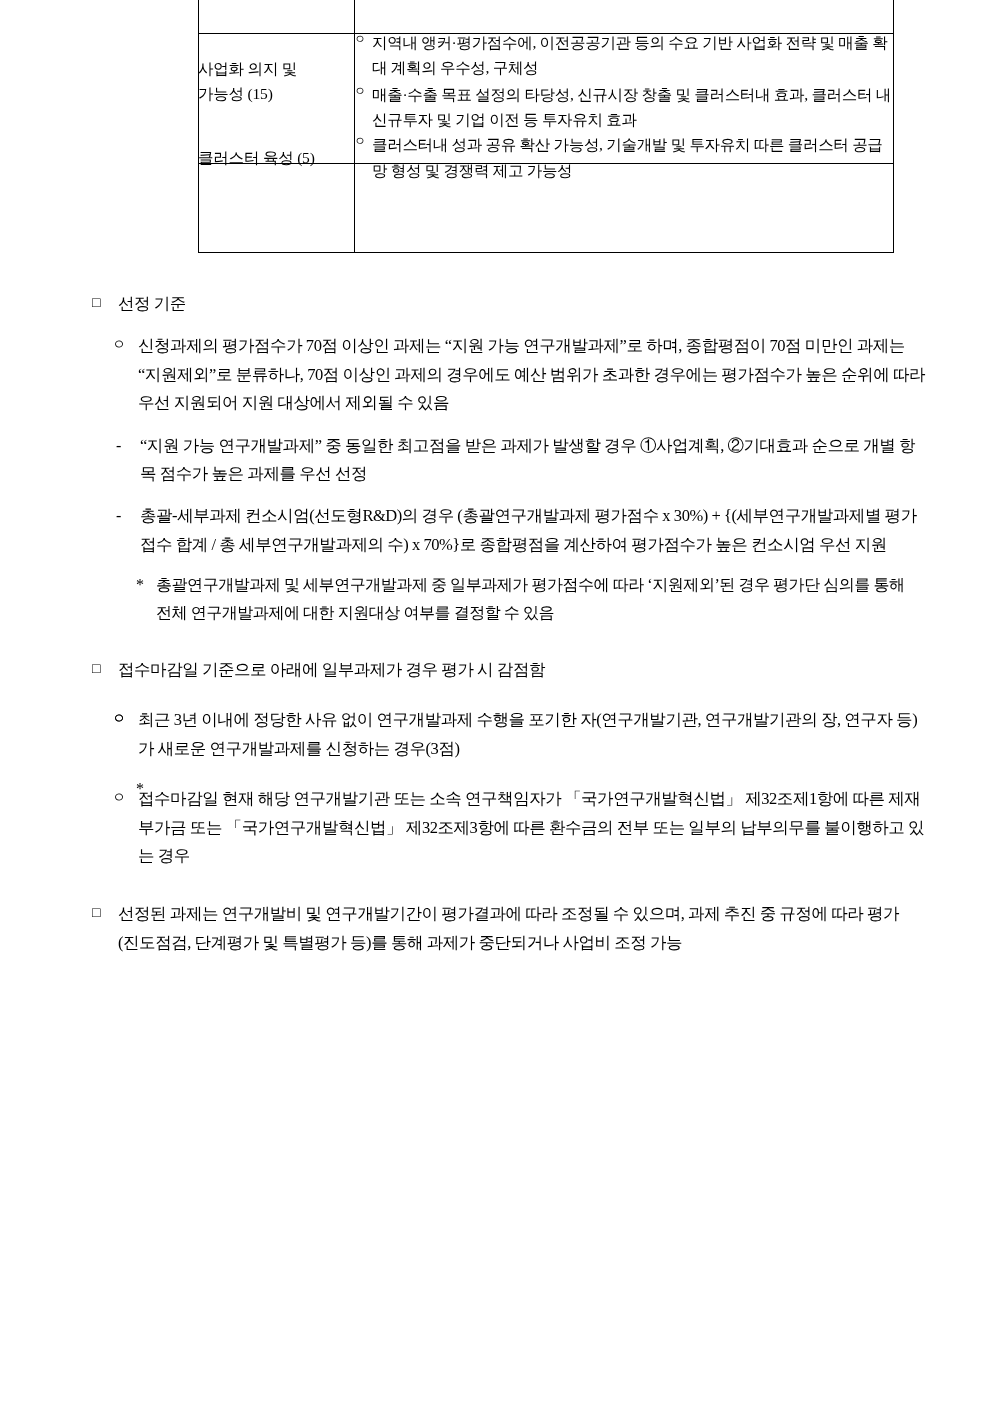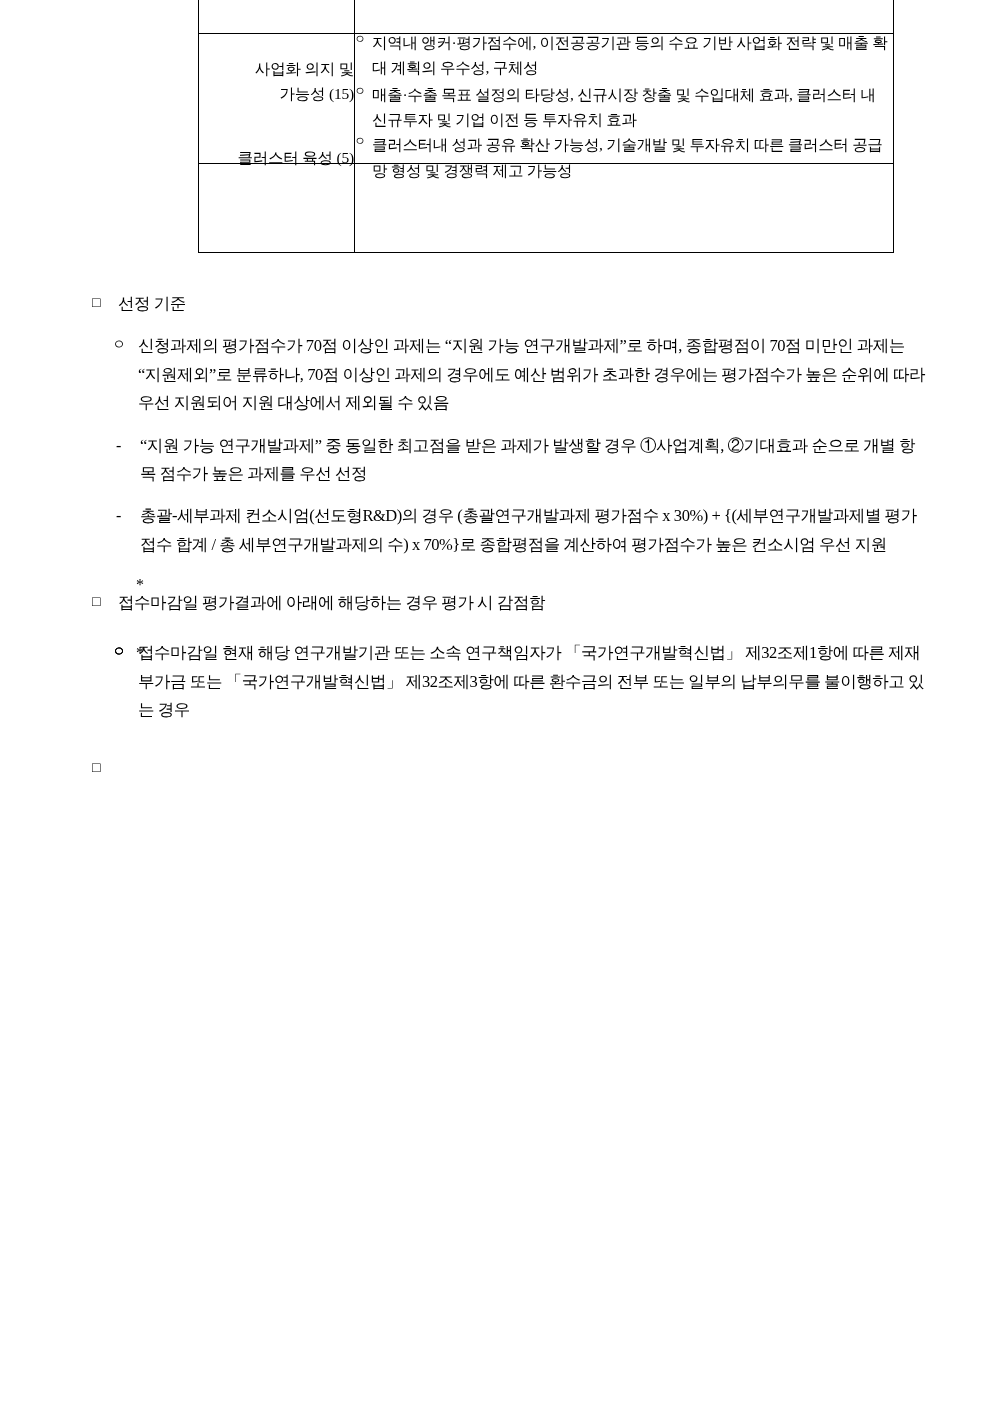--- a/index.html
+++ b/index.html
@@ -35,21 +35,21 @@
   .crit-table td {
     border: 0;
     vertical-align: middle;
     padding: 0;
   }
   .crit-table tr.row-top td {
     height: 30px;
   }
   .cell-label {
     width: 156px;
-    text-align: right;
+    text-align: left;
     font-size: 15.5px;
     line-height: 1.65;
     letter-spacing: -0.2px;
     padding: 8px 6px;
     box-sizing: border-box;
   }
   .cell-body {
     padding: 10px 10px 10px 14px;
     font-size: 15.5px;
     line-height: 1.62;
@@ -202,21 +202,21 @@
         <td class="cell-body"></td>
       </tr>
       <tr>
         <td class="cell-label">
           <div>사업화 의지 및</div>
           <div>가능성 (15)</div>
         </td>
         <td class="cell-body">
           <ul class="bullets">
             <li><span class="mk">ㅇ</span><span>지역내 앵커·평가점수에, 이전공공기관 등의 수요 기반 사업화 전략 및 매출 확대 계획의 우수성, 구체성</span></li>
-            <li><span class="mk">ㅇ</span><span>매출·수출 목표 설정의 타당성, 신규시장 창출 및 수입대체 효과, 클러스터 내 신규투자 및 기업 이전 등 투자유치 효과</span></li>
+            <li><span class="mk">ㅇ</span><span>매출·수출 목표 설정의 타당성, 신규시장 창출 및 클러스터내 효과, 클러스터 내 신규투자 및 기업 이전 등 투자유치 효과</span></li>
           </ul>
         </td>
       </tr>
       <tr>
         <td class="cell-label">
           <div>클러스터 육성 (5)</div>
         </td>
         <td class="cell-body">
           <ul class="bullets">
             <li><span class="mk">ㅇ</span><span>클러스터내 성과 공유 확산 가능성, 기술개발 및 투자유치 따른 클러스터 공급망 형성 및 경쟁력 제고 가능성</span></li>
@@ -244,42 +244,45 @@
       <span>“지원 가능 연구개발과제” 중 동일한 최고점을 받은 과제가 발생할 경우 ①사업계획, ②기대효과 순으로 개별 항목 점수가 높은 과제를 우선 선정</span>
     </div>
 
     <div class="blk dash">
       <span class="mk">-</span>
       <span>총괄-세부과제 컨소시엄(선도형R&amp;D)의 경우 (총괄연구개발과제 평가점수 x 30%) + {(세부연구개발과제별 평가접수 합계 / 총 세부연구개발과제의 수) x 70%}로 종합평점을 계산하여 평가점수가 높은 컨소시엄 우선 지원</span>
     </div>
 
     <div class="blk star">
       <span class="mk">*</span>
+      <span>총괄연구개발과제 및 세부연구개발과제 중 일부과제가 평가점수에 따라 ‘지원제외’된 경우 평가단 심의를 통해 전체 연구개발과제에 대한 지원대상 여부를 결정할 수 있음</span>
     </div>
 
     <div class="blk sq-head gap-lg">
       <span class="mk">□</span>
-      <span>접수마감일 평가결과에 아래에 해당하는 경우 평가 시 감점함</span>
+      <span>접수마감일 기준으로 아래에 일부과제가 경우 평가 시 감점함</span>
     </div>
 
     <div class="blk circ gap-md">
       <span class="mk">ㅇ</span>
     </div>
 
     <div class="blk circ gap-md">
       <span class="mk">ㅇ</span>
+      <span>최근 3년 이내에 정당한 사유 없이 연구개발과제 수행을 포기한 자(연구개발기관, 연구개발기관의 장, 연구자 등)가 새로운 연구개발과제를 신청하는 경우(3점)</span>
     </div>
 
     <div class="blk star">
       <span class="mk">*</span>
     </div>
 
     <div class="blk circ gap-md">
       <span class="mk">ㅇ</span>
       <span>접수마감일 현재 해당 연구개발기관 또는 소속 연구책임자가 「국가연구개발혁신법」 제32조제1항에 따른 제재부가금 또는 「국가연구개발혁신법」 제32조제3항에 따른 환수금의 전부 또는 일부의 납부의무를 불이행하고 있는 경우</span>
     </div>
 
     <div class="blk sq-head gap-lg">
       <span class="mk">□</span>
+      <span>선정된 과제는 연구개발비 및 연구개발기간이 평가결과에 따라 조정될 수 있으며, 과제 추진 중 규정에 따라 평가(진도점검, 단계평가 및 특별평가 등)를 통해 과제가 중단되거나 사업비 조정 가능</span>
     </div>
 
   </div>
 </div>
 
 </body></html>

